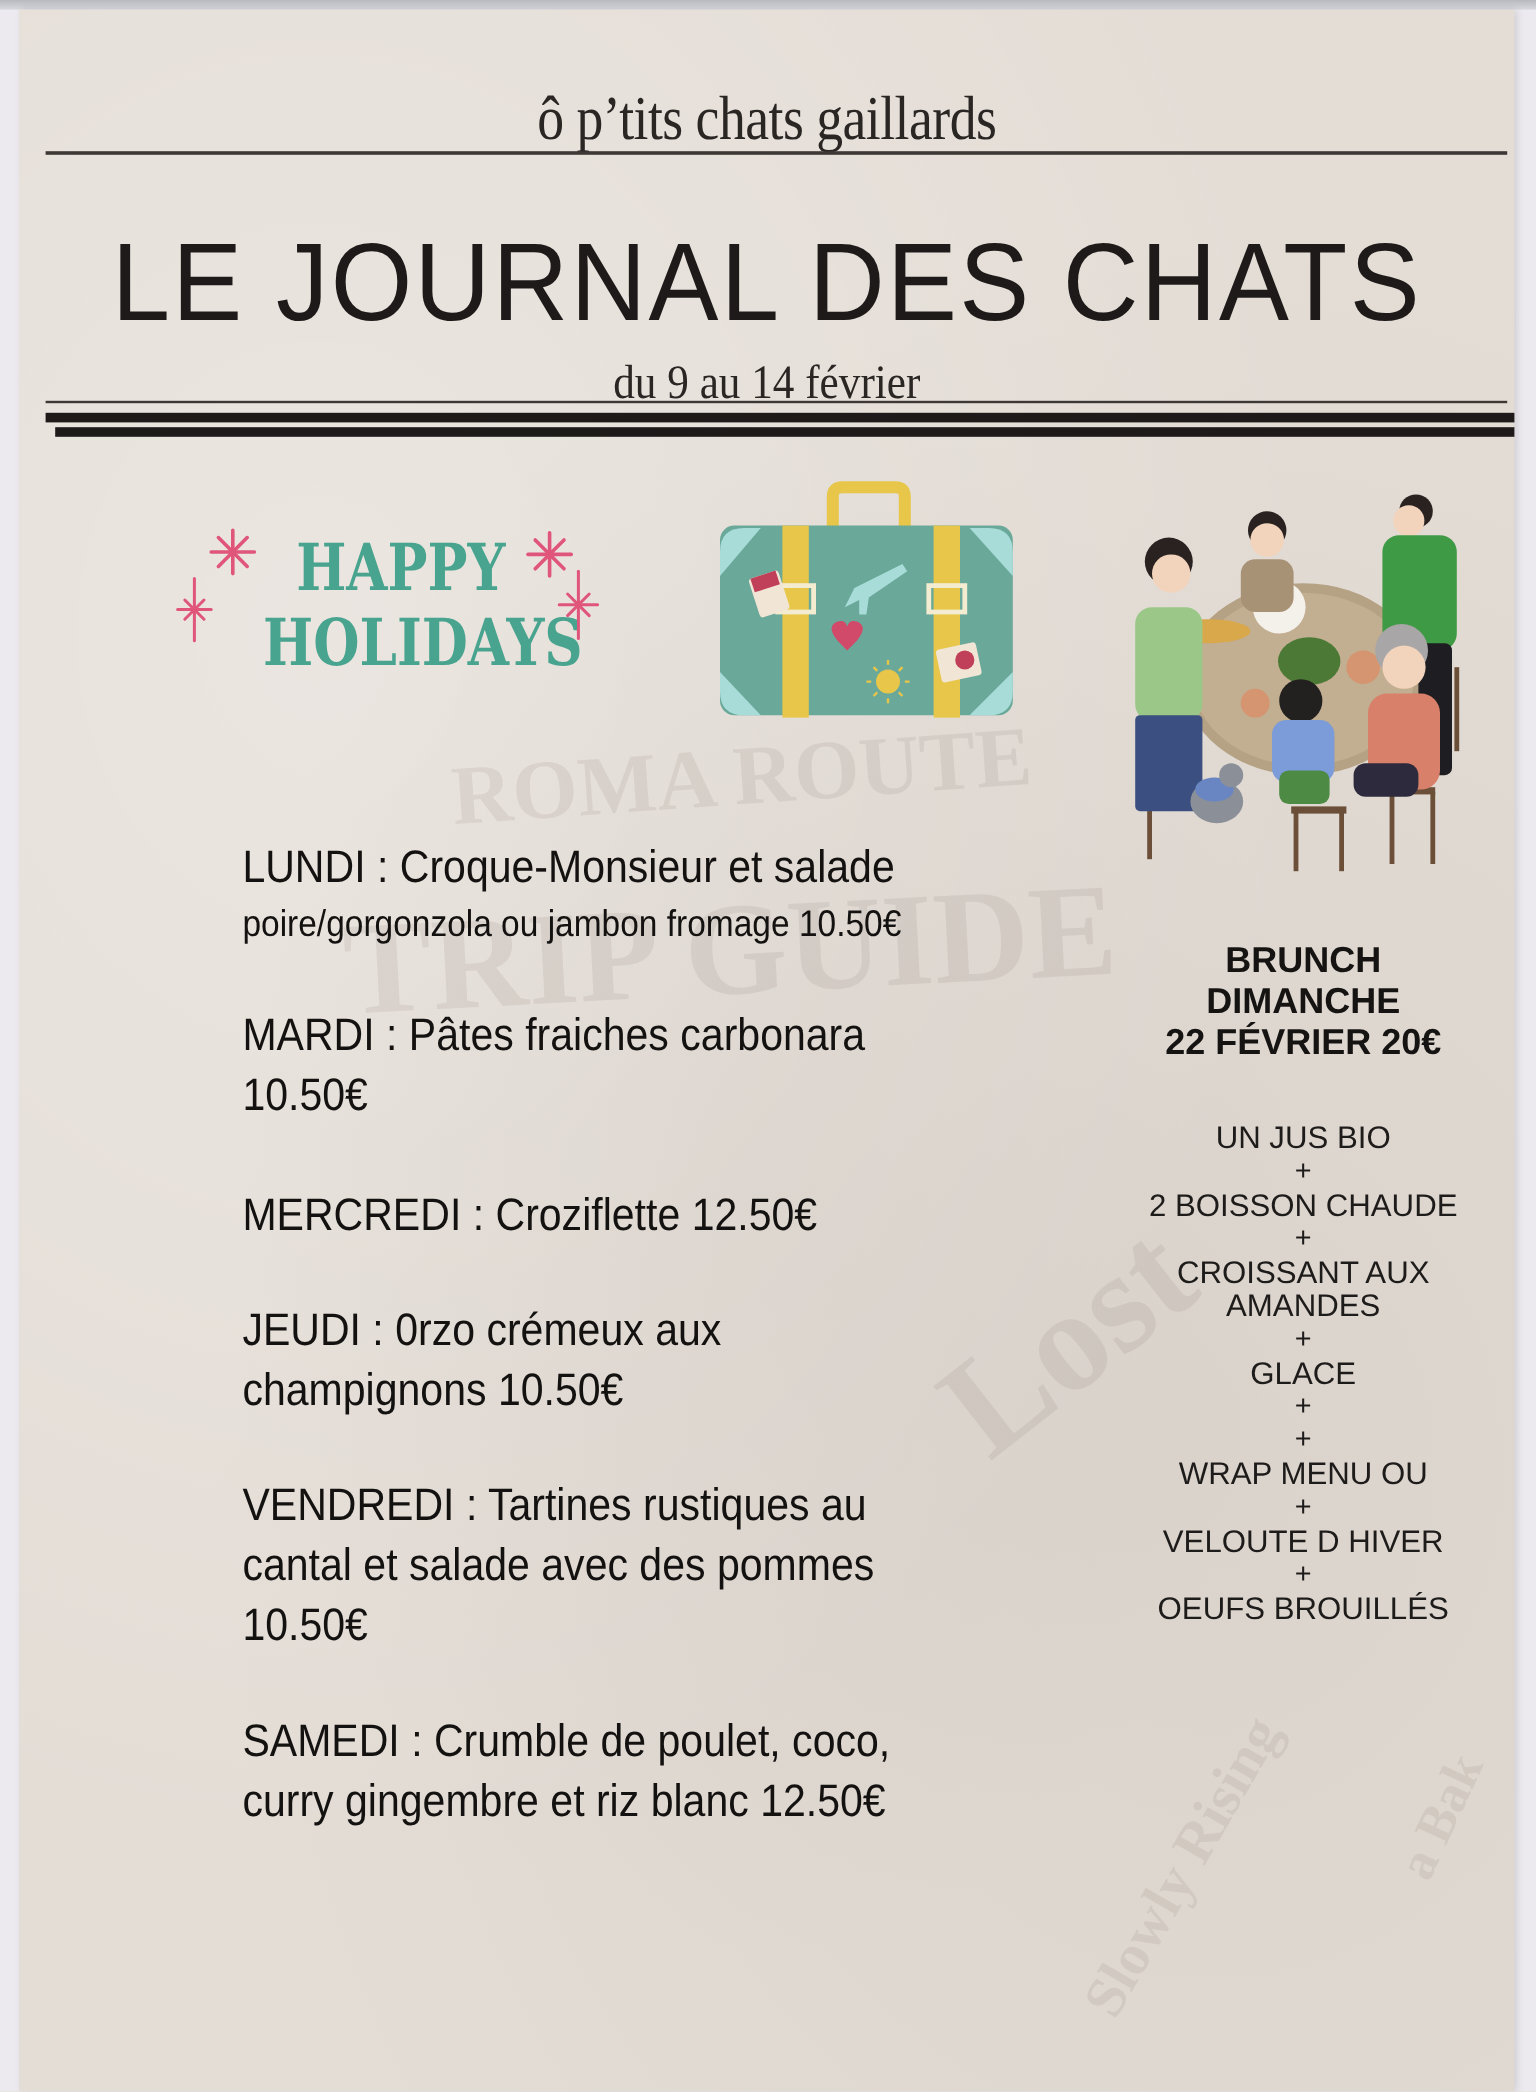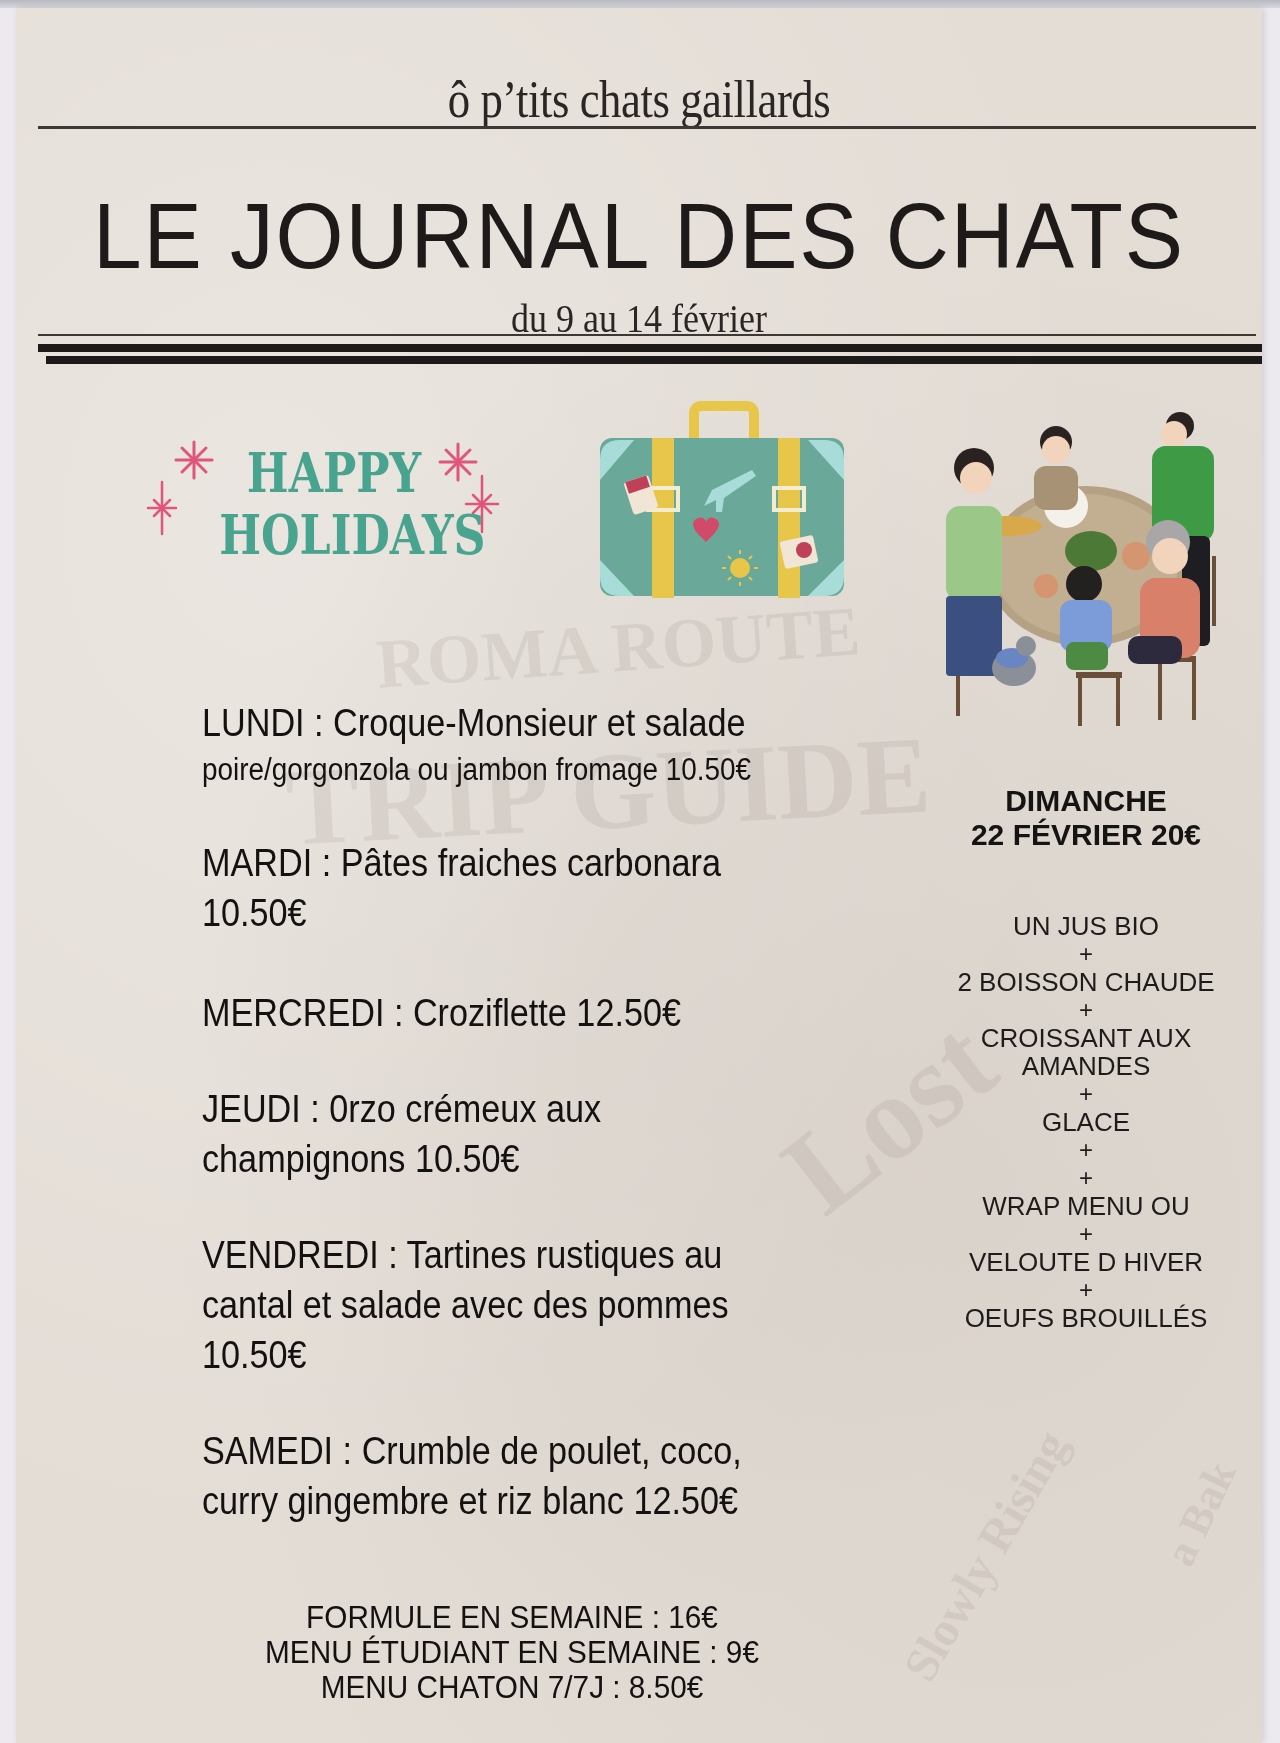--- a/index.html
+++ b/index.html
@@ -71,21 +71,21 @@
 
   .menu { position: absolute; left: 186px; top: 690px; width: 720px; color: #141211; }
   .day { position: absolute; left: 0; font-size: 38px; line-height: 50px; transform-origin: left top; transform: scaleX(0.9); white-space: nowrap; }
   .day .small { font-size: 31px; }
 
   .brunch {
     position: absolute; left: 900px; top: 776px; width: 340px; text-align: center;
     color: #161413;
   }
   .brunch-head { font-weight: bold; font-size: 30px; line-height: 34px; }
-  .brunch-items { margin-top: 60px; font-size: 26px; line-height: 28px; color: #1e1c1b; }
+  .brunch-items { margin-top: 48px; font-size: 26px; line-height: 28px; color: #1e1c1b; }
   .brunch-items .plus { font-size: 24px; line-height: 28px; }
 
   .formulas {
     position: absolute; left: 186px; top: 1592px; width: 620px; text-align: center;
     font-size: 32px; line-height: 35px; color: #141211;
   }
   .formulas div { transform: scaleX(0.93); }
 </style>
 </head>
 <body>
@@ -236,20 +236,21 @@
       <div>10.50€</div>
     </div>
     <div class="day" style="top:728px">
       <div>SAMEDI : Crumble de poulet, coco,</div>
       <div>curry gingembre et riz blanc 12.50€</div>
     </div>
   </div>
 
   <div class="brunch">
     <div class="brunch-head">
+      <div>BRUNCH</div>
       <div>DIMANCHE</div>
       <div>22 FÉVRIER 20€</div>
     </div>
     <div class="brunch-items">
       <div>UN JUS BIO</div>
       <div class="plus">+</div>
       <div>2 BOISSON CHAUDE</div>
       <div class="plus">+</div>
       <div>
         <div>CROISSANT AUX</div>
@@ -262,18 +263,13 @@
       <div>
         <div>WRAP MENU OU</div>
       </div>
       <div class="plus">+</div>
       <div>VELOUTE D HIVER</div>
       <div class="plus">+</div>
       <div>OEUFS BROUILLÉS</div>
     </div>
   </div>
 
-  <div class="formulas">
-    <div>FORMULE EN SEMAINE : 16€</div>
-    <div>MENU ÉTUDIANT EN SEMAINE : 9€</div>
-    <div>MENU  CHATON  7/7J : 8.50€</div>
-  </div>
 </div>
 
 </body></html>

